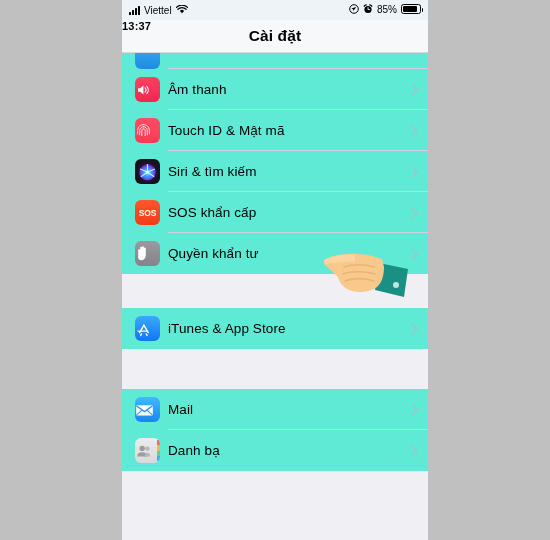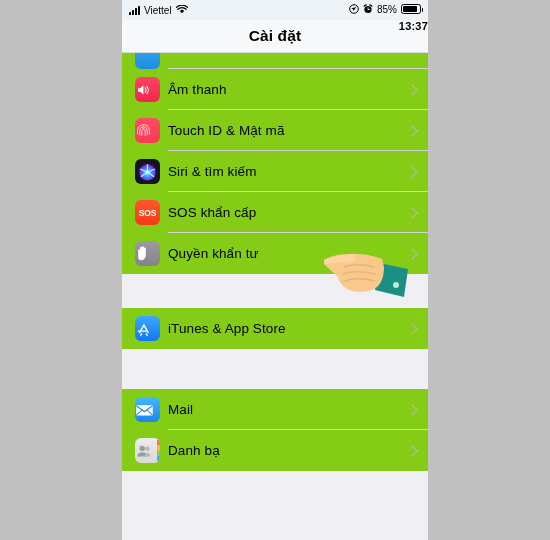--- a/index.html
+++ b/index.html
@@ -40,21 +40,21 @@
     font-size: 10.5px;
     color: #000;
     padding: 0 7px;
     box-sizing: border-box;
     gap: 19px;
   }
   .sb-left { display: flex; align-items: center; gap: 4px; }
   .sb-center {
     position: absolute;
     left: 0; right: 0;
-    text-align: right;
+    text-align: left;
     font-size: 11px;
     font-weight: bold;
     letter-spacing: .2px;
     margin-top: 32px;
   }
   .sb-right {
     margin-left: auto;
     display: flex;
     align-items: flex-start;
     gap: 4px;
@@ -109,21 +109,21 @@
   .gap { background: #efeff4; }
   .gap.g1 { height: 34px; }
   .gap.g2 { height: 40px; }
   .row {
     display: flex;
     align-items: center;
     height: 41px;
     padding-left: 13px;
     box-sizing: border-box;
     position: relative;
-    background: #84cc16;
+    background: #5eead4;
   }
   .row .sep {
     position: absolute;
     left: 46px; right: 0; bottom: 0;
     height: 1px;
     background: #d3d3d8;
   }
   .row.clipped { height: 16px; align-items: flex-end; overflow: hidden; }
   .ico {
     width: 25px; height: 25px;

